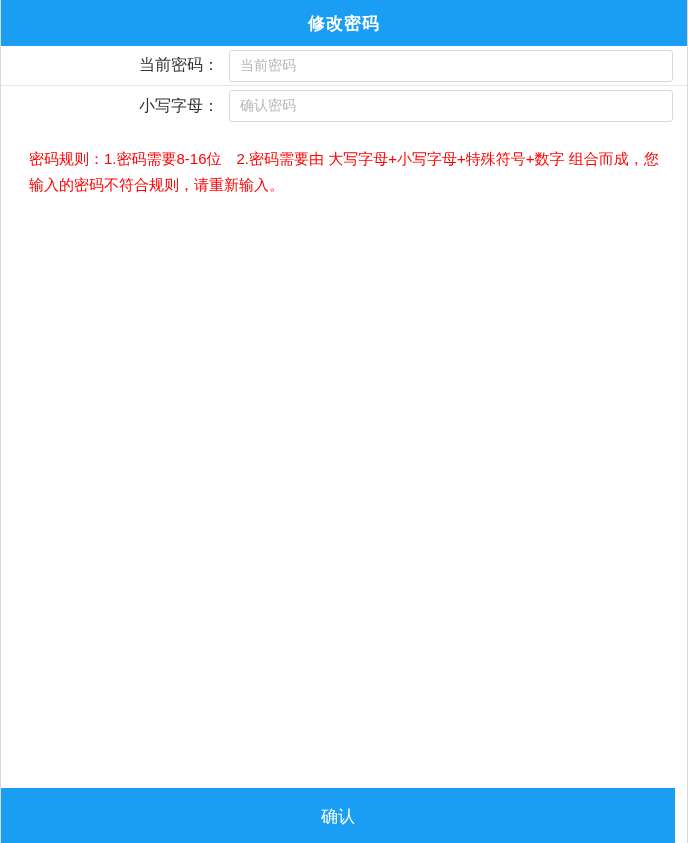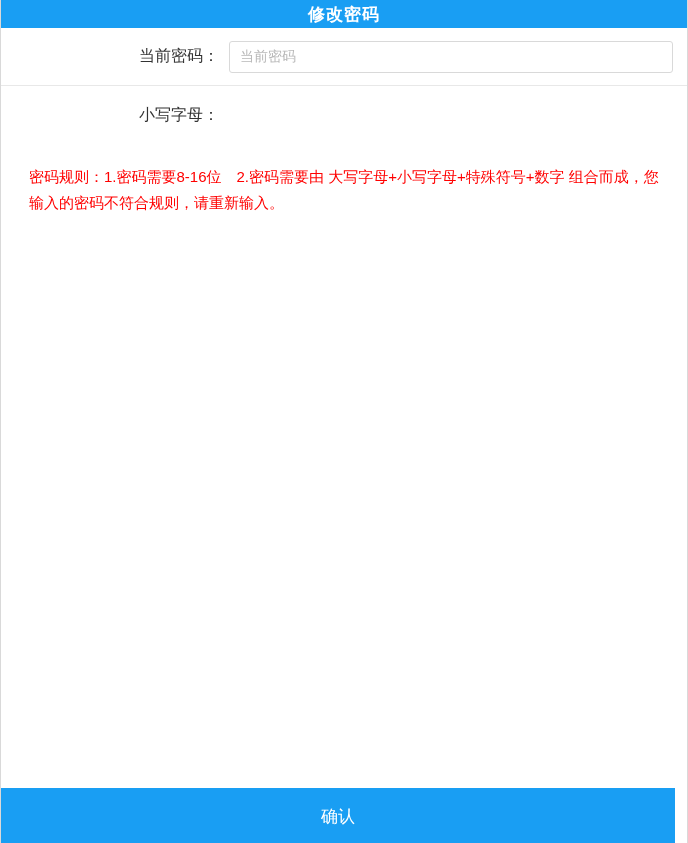--- a/index.html
+++ b/index.html
@@ -17,37 +17,37 @@
     position: relative;
     width: 688px;
     height: 843px;
     background: #ffffff;
     box-sizing: border-box;
     border-left: 1px solid #d9d9d9;
     border-right: 1px solid #d9d9d9;
     overflow: hidden;
   }
   .titlebar {
-    height: 28px;
+    height: 46px;
     background: #199ef3;
     color: #ffffff;
     display: flex;
     align-items: center;
     justify-content: center;
     font-size: 17px;
     font-weight: bold;
     letter-spacing: 1px;
   }
   .form {
     padding: 0;
   }
   .form-row {
     display: flex;
     align-items: center;
-    height: 58px;
+    height: 40px;
     border-bottom: 1px solid #e8e8e8;
     padding: 0 14px 0 0;
     box-sizing: border-box;
   }
   .form-row:last-of-type {
     border-bottom: none;
   }
   .field-label {
     width: 228px;
     text-align: right;
@@ -109,20 +109,21 @@
   <div class="form">
 
     <div class="form-row">
       <div class="field-label">当前密码：</div>
       <input class="field-input" type="password" placeholder="当前密码" style="">
     </div>
 
 
     <div class="form-row">
       <div class="field-label">小写字母：</div>
+      <input class="field-input" type="password" placeholder="确认密码" style="">
     </div>
 
   </div>
 
   <p class="rule-text">密码规则：1.密码需要8-16位　2.密码需要由 大写字母+小写字母+特殊符号+数字 组合而成，您输入的密码不符合规则，请重新输入。</p>
 
   <div class="footer">
     <span>确认</span>
   </div>
 

